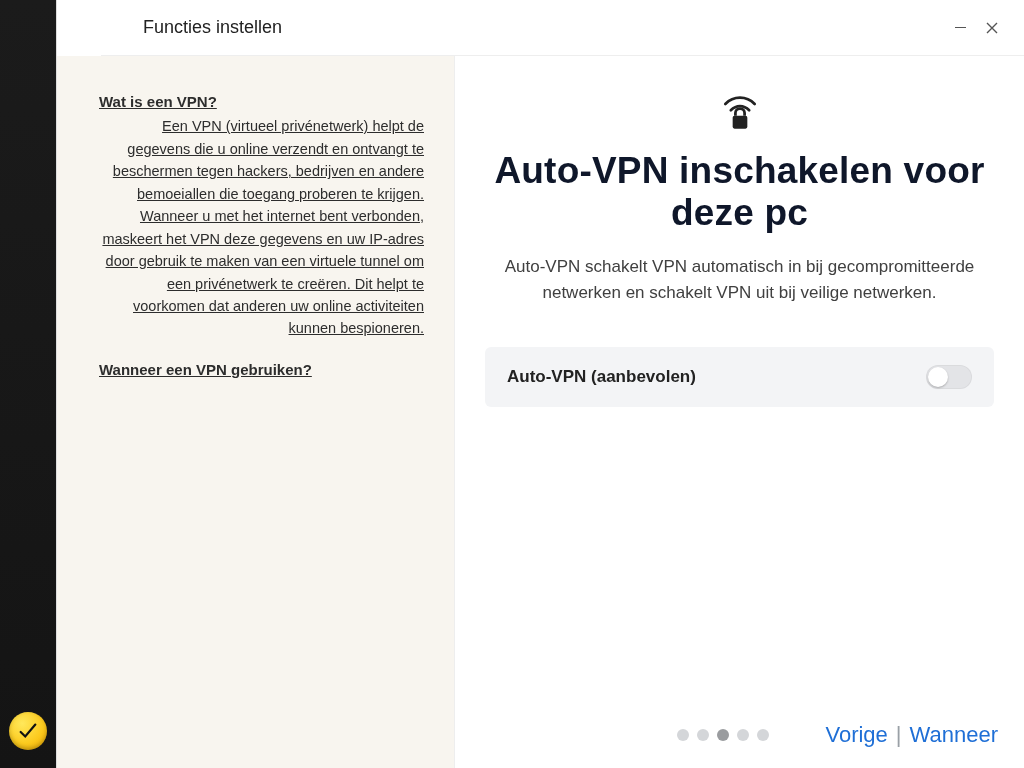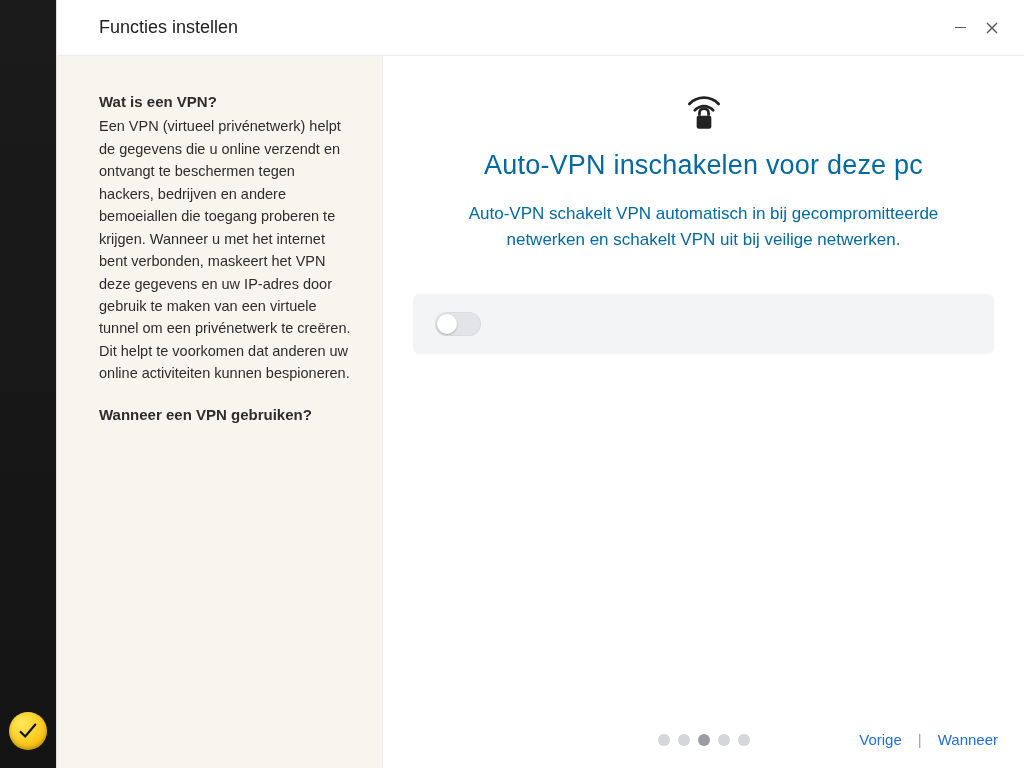--- a/index.html
+++ b/index.html
@@ -23,45 +23,47 @@
   .brand-logo svg { width: 22px; height: 22px; }
 
   
   .window {
     flex: 1; height: 100%; background: #ffffff; display: flex; flex-direction: column;
     border-left: 1px solid #ddd;
   }
   .titlebar {
     height: 56px; display:flex; align-items:center; padding: 0 16px 0 42px;
     border-bottom: 1px solid #eee;
+    margin-left: 44px;
   }
   .titlebar-title { font-size: 18px; color:#222; }
   .titlebar-spacer { flex:1; }
   .win-btn { width: 32px; height:32px; display:flex;align-items:center;justify-content:center; color:#555; cursor:pointer;}
   .win-btn.minimize::before { content:""; width:11px; height:1.5px; background:#555; display:block; }
   .win-btn.close svg { width:12px; height:12px; }
 
   
   .body { flex:1; display:flex; min-height:0; }
   .side-panel {
-    width: 326px; background:#f8f5ef; padding: 34px 30px 20px 42px;
+    width: 398px; background:#f8f5ef; padding: 34px 30px 20px 42px;
     color:#2d2d2d; font-size:14.5px; line-height:1.55;
     border-right: 1px solid #eee;
+    text-decoration: underline;
   }
   .side-panel h3 { font-size:15px; font-weight:700; margin-bottom:2px; }
-  .side-panel p { margin-bottom:18px; }
+  .side-panel p { margin-bottom:18px;text-align:right; }
 
   .main-panel {
     flex:1; position:relative; display:flex; flex-direction:column;
     padding: 30px 30px 20px 30px;
   }
   .hero { text-align:center; margin-top: 6px; }
   .hero-icon { margin: 0 auto 14px; width:44px; height:44px; color:#222; }
-  .hero h1 { font-size:27px; font-weight:400; color:#0369a1; letter-spacing:.2px; }
-  .hero p  { margin-top:20px; font-size:17px; color:#0369a1; line-height:1.55; max-width:480px; margin-left:auto; margin-right:auto;}
+  .hero h1 { font-size:37px; font-weight:700; color:#0f172a; letter-spacing:.2px; }
+  .hero p  { margin-top:20px; font-size:17px; color:#404040; line-height:1.55; max-width:480px; margin-left:auto; margin-right:auto;}
 
   .setting-card {
     margin-top: 40px;
     background:#f3f4f6; border-radius:6px;
     padding: 18px 22px; display:flex; align-items:center;
   }
   .setting-label { font-size:17px; font-weight:600; color:#222; flex:1;}
   .toggle {
     width:46px; height:24px; border-radius:12px; background:#e3e4e7; position:relative; cursor:pointer;
     box-shadow: inset 0 0 0 1px rgba(0,0,0,.04);
@@ -73,21 +75,21 @@
   }
 
   
   .footer {
     position:absolute; left:0; right:0; bottom:0;
     padding: 14px 26px 20px; display:flex; align-items:center;
   }
   .dots { flex:1; display:flex; justify-content:center; gap:8px; margin-left:140px;}
   .dot { width:12px; height:12px; border-radius:50%; background:#d4d6d9; }
   .dot.active { background:#9a9c9f; }
-  .nav-links { font-size:15px; color:#1f6fd6; display:flex; gap:16px;}
+  .nav-links { font-size:22px; color:#1f6fd6; display:flex; gap:8px;}
   .nav-links a { color:#1f6fd6; text-decoration:none; cursor:pointer;}
   .nav-sep { color:#9aa0a6; }
 </style>
 </head>
 <body>
 
 <div class="brand-rail">
   <div class="brand-logo">
     <svg viewBox="0 0 24 24">
         <path fill="none" stroke="#111" stroke-width="2.4" stroke-linecap="round" d="M4 13l5 5L20 5"></path>
@@ -124,20 +126,21 @@
             <path fill="none" stroke="#222" stroke-width="3" stroke-linecap="round" d="M14 20c6-6 14-6 20 0"></path>
             <rect x="16" y="26" width="16" height="14" rx="2" fill="#222"></rect>
             <path fill="none" stroke="#222" stroke-width="3" d="M19 26v-3a5 5 0 0 1 10 0v3"></path>
           </svg>
         </div>
         <h1>Auto-VPN inschakelen voor deze pc</h1>
         <p>Auto-VPN schakelt VPN automatisch in bij gecompromitteerde netwerken en schakelt VPN uit bij veilige netwerken.</p>
       </div>
 
       <div class="setting-card">
+        <span class="setting-label">Auto-VPN (aanbevolen)</span>
         <div class="toggle" id="autovpn-toggle">
           <div class="knob"></div>
         </div>
       </div>
 
       <div class="footer">
         <div class="dots" id="step-dots">
             <div class="dot"></div>
             <div class="dot"></div>
             <div class="dot active"></div>

